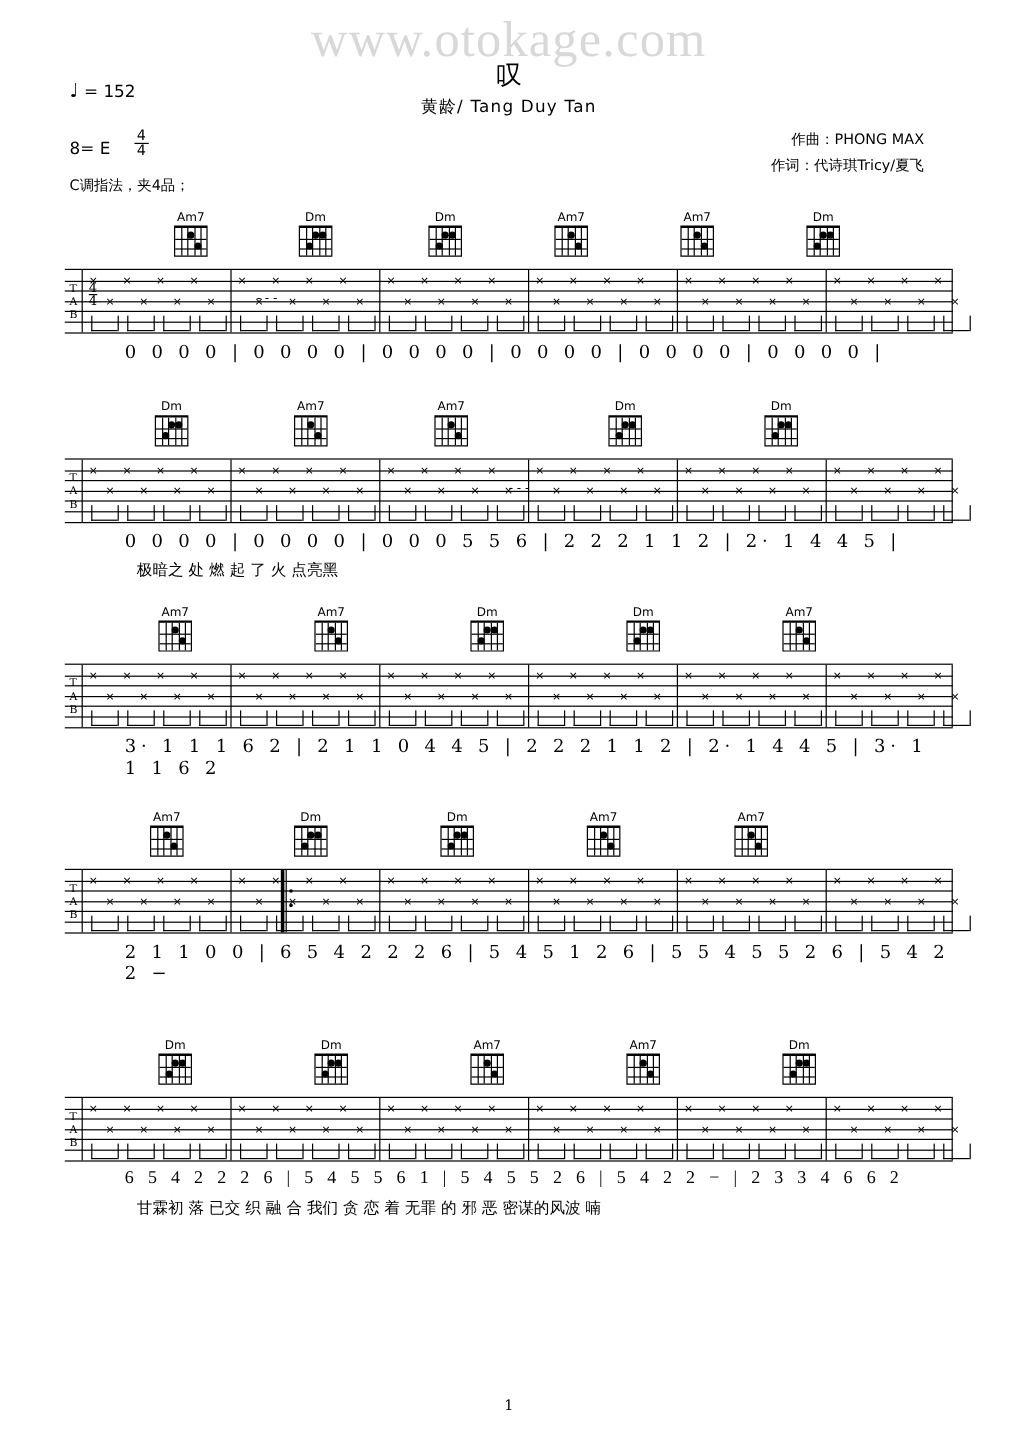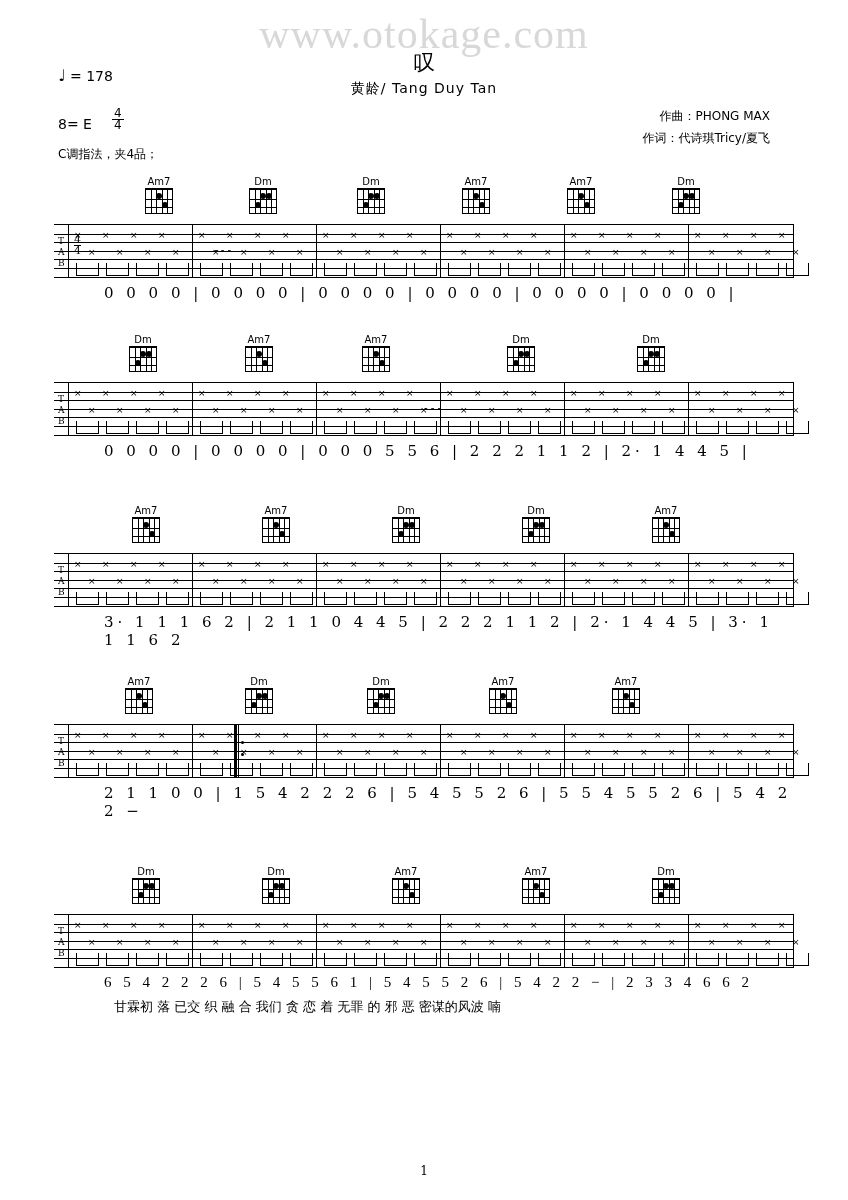--- a/index.html
+++ b/index.html
@@ -80,21 +80,21 @@
 </style>
 </head>
 <body>
 
 <div class="watermark">www.otokage.com</div>
 <div class="title">叹</div>
 <div class="artist">黄龄/ Tang Duy Tan</div>
 
 <div class="tempo">
   <span class="note">♩</span>
-  <span>= 178</span>
+  <span>= 152</span>
 </div>
 <div class="keysig">8= E</div>
 <div class="meter">
   <span class="num">4</span>
   <span>4</span>
 </div>
 <div class="capo">C调指法，夹4品；</div>
 <div class="credit1">作曲：PHONG MAX</div>
 <div class="credit2">作词：代诗琪Tricy/夏飞</div>
 
@@ -533,20 +533,23 @@
         <div class="beam" style="left: 702px; top: 50px; width: 22px;"></div>
         <div class="stem" style="left: 702px; top: 38px; height: 13px;"></div>
         <div class="stem" style="left: 724px; top: 38px; height: 13px;"></div>
         <div class="beam" style="left: 732px; top: 50px; width: 22px;"></div>
         <div class="stem" style="left: 732px; top: 38px; height: 13px;"></div>
         <div class="stem" style="left: 754px; top: 38px; height: 13px;"></div>
         <div class="dash" style="left: 370px; top: 20px;">- - -</div>
       </div>
       <div class="nums" style="margin-top: 6px;">
         <span class="n" style="left: 50px; letter-spacing: 4px;">0 0 0 0 | 0 0 0 0 | 0 0 0 5 5 6 | 2 2 2 1 1 2 | 2· 1 4 4 5 |</span>
+      </div>
+      <div class="lyrics">
+        <span style="left: 60px;">极暗之 处 燃 起 了  火  点亮黑</span>
       </div>
     </div>
     <div class="system" style="top: 505px;">
       <div class="chords">
         <div class="chord" style="left: 75px;">
           <div class="cname">Am7</div>
           <div class="grid">
             <div class="v" style="left: 5.2px;"></div>
             <div class="v" style="left: 10.4px;"></div>
             <div class="v" style="left: 15.6px;"></div>
@@ -960,21 +963,21 @@
         <div class="stem" style="left: 732px; top: 38px; height: 13px;"></div>
         <div class="stem" style="left: 754px; top: 38px; height: 13px;"></div>
         <div class="repeat" style="left: 180px;">
           <i class="thick"></i>
           <i class="thin"></i>
           <span class="d" style="top:16px"></span>
           <span class="d" style="top:28px"></span>
         </div>
       </div>
       <div class="nums" style="margin-top: 6px;">
-        <span class="n" style="left: 50px; letter-spacing: 4px;">2 1 1 0 0 | 1 5 4 2 2 2 6 | 5 4 5 5 2 6 | 5 5 4 5 5 2 6 | 5 4 2 2 −</span>
+        <span class="n" style="left: 50px; letter-spacing: 4px;">2 1 1 0 0 | 6 5 4 2 2 2 6 | 5 4 5 1 2 6 | 5 5 4 5 5 2 6 | 5 4 2 2 −</span>
       </div>
     </div>
     <div class="system" style="top: 866px;">
       <div class="chords">
         <div class="chord" style="left: 75px;">
           <div class="cname">Dm</div>
           <div class="grid">
             <div class="v" style="left: 5.2px;"></div>
             <div class="v" style="left: 10.4px;"></div>
             <div class="v" style="left: 15.6px;"></div>

